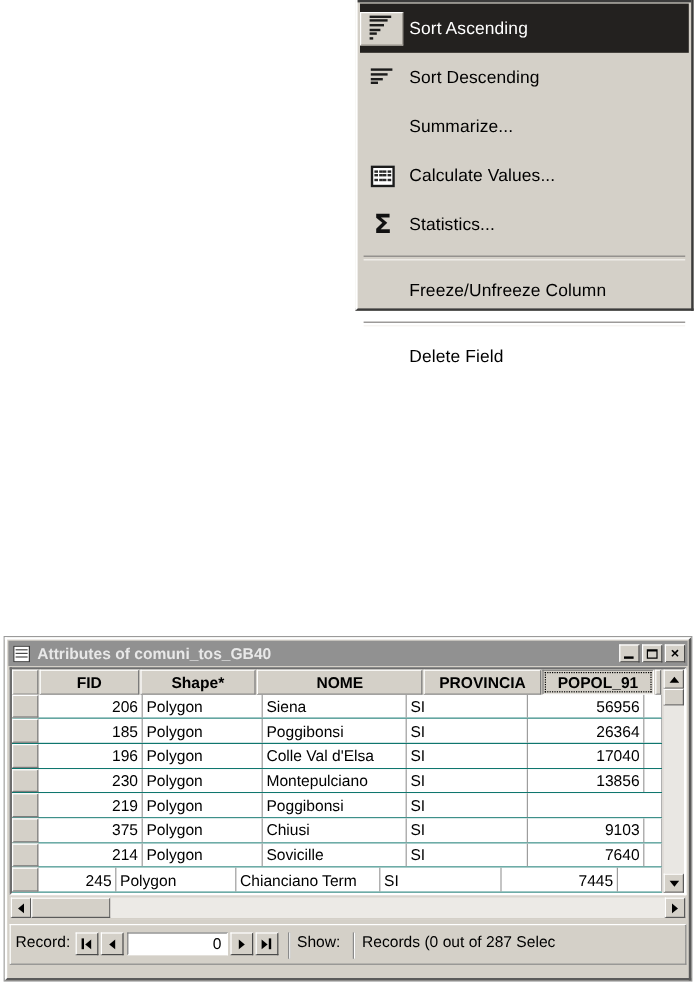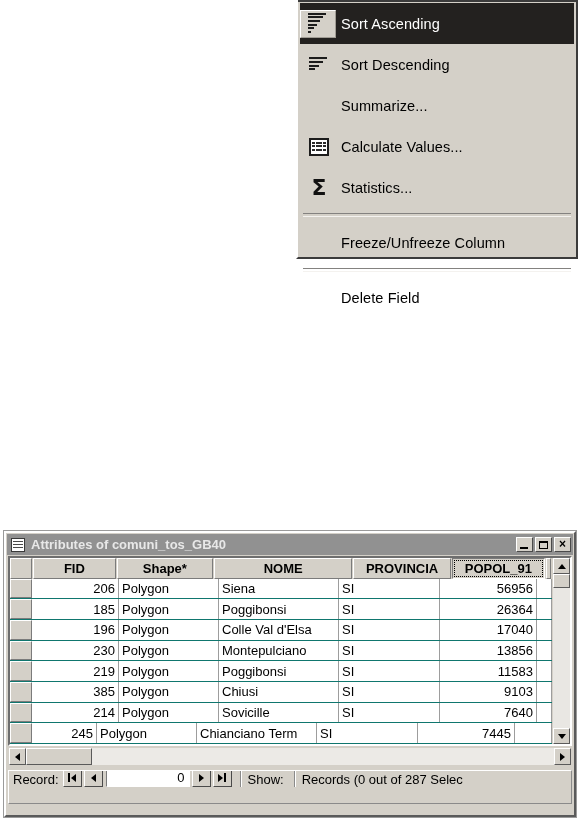--- a/index.html
+++ b/index.html
@@ -265,22 +265,22 @@
 
   
   #status-bar{
     margin:4px 2px 2px 2px;
     height:34px;
     background:#d4d0c8;
     border:1px solid #d4d0c8;
     border-top-color:#ffffff;border-left-color:#ffffff;
     border-right-color:#8a8a8a;border-bottom-color:#8a8a8a;
     box-sizing:border-box;
-    display:flex;align-items:flex-end;
-    padding:16px 4px;
+    display:flex;align-items:flex-start;
+    padding:6px 4px;
     font-size:13px;color:#000;
     white-space:nowrap;
     overflow:hidden;
   }
   .sb-label{margin-right:4px;}
   .nav-btn{
     width:19px;height:19px;
     background:#d4d0c8;
     border:1px solid #d4d0c8;
     border-top-color:#ffffff;border-left-color:#ffffff;
@@ -487,27 +487,26 @@
         <div class="dcell num" style="width:97px">13856</div>
         <div class="dcell num" style="flex:1"></div>
       </div>
 
       <div class="drow">
         <div class="rowhdr"></div>
         <div class="dcell num" style="width:86px">219</div>
         <div class="dcell" style="width:100px">Polygon</div>
         <div class="dcell" style="width:120px">Poggibonsi</div>
         <div class="dcell" style="width:101px">SI</div>
-        <div class="dcell num" style="width:97px">11583</div>
-        <div class="dcell num" style="flex:1"></div>
-      </div>
-
-      <div class="drow">
-        <div class="rowhdr"></div>
-        <div class="dcell num" style="width:86px">385</div>
+        <div class="dcell num" style="flex:1"></div>
+      </div>
+
+      <div class="drow">
+        <div class="rowhdr"></div>
+        <div class="dcell num" style="width:86px">375</div>
         <div class="dcell" style="width:100px">Polygon</div>
         <div class="dcell" style="width:120px">Chiusi</div>
         <div class="dcell" style="width:101px">SI</div>
         <div class="dcell num" style="width:97px">9103</div>
         <div class="dcell num" style="flex:1"></div>
       </div>
 
       <div class="drow">
         <div class="rowhdr"></div>
         <div class="dcell num" style="width:86px">214</div>

